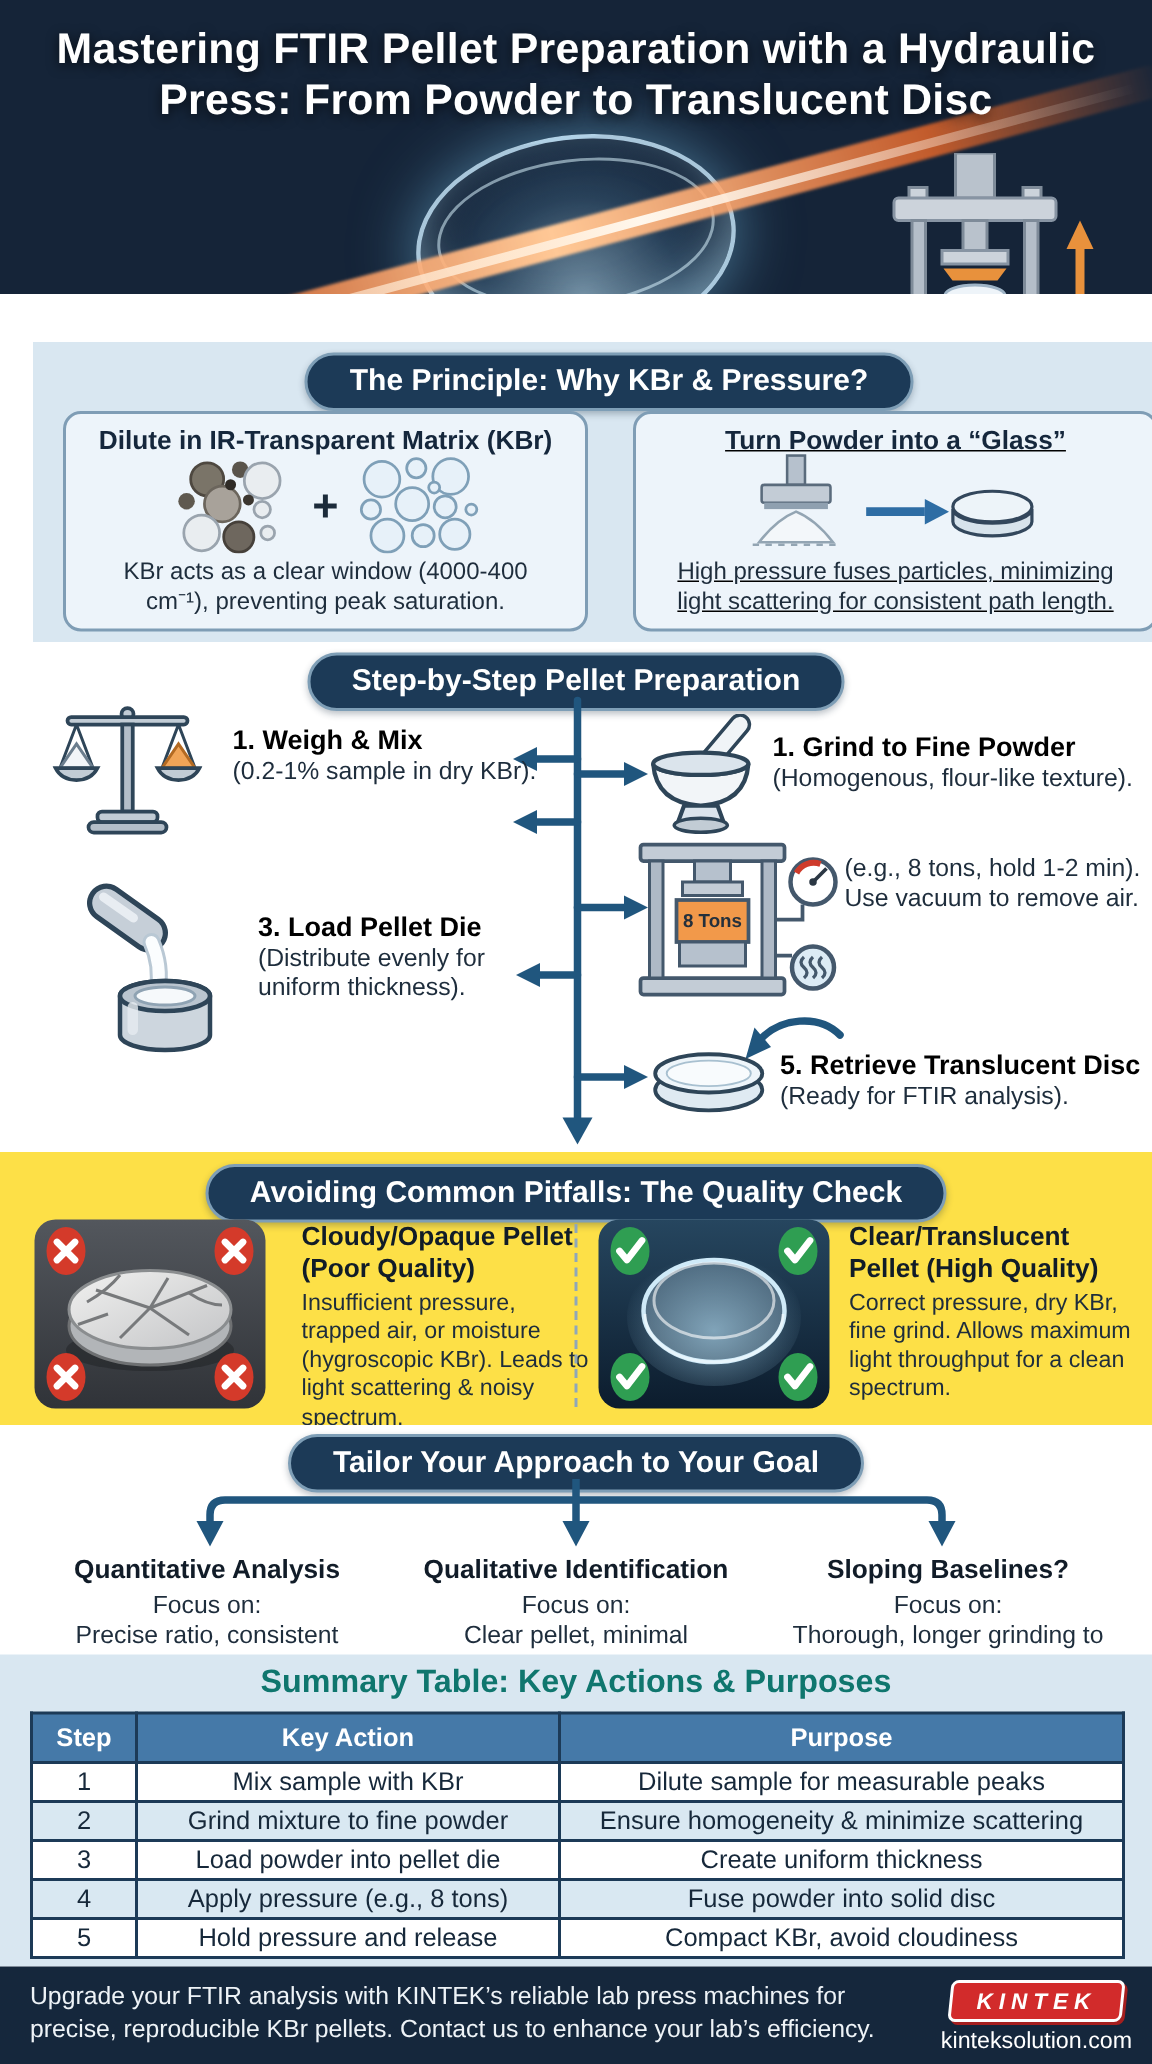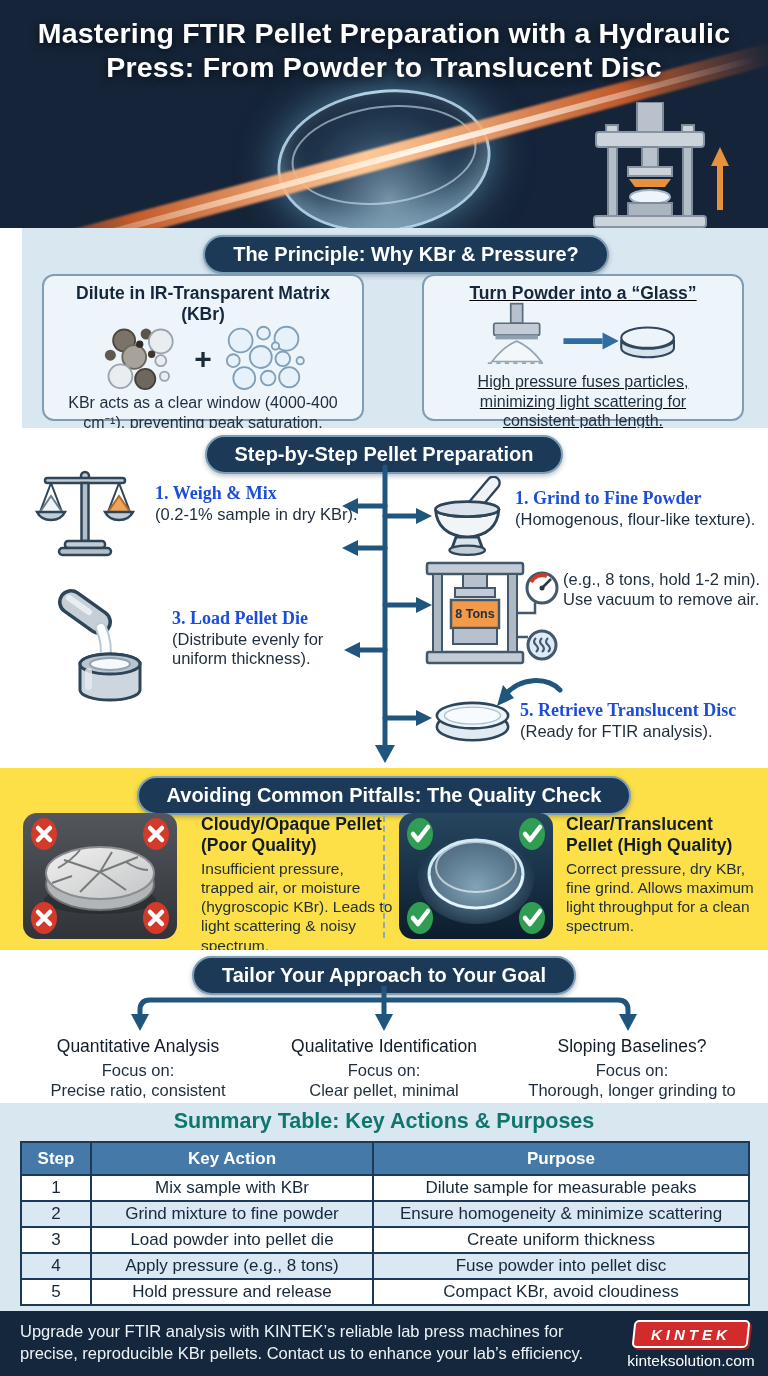--- a/index.html
+++ b/index.html
@@ -1,21 +1,21 @@
 <!DOCTYPE html>
 <html><head>
 <meta charset="utf-8">
 <style>
   * { margin:0; padding:0; box-sizing:border-box; }
   html,body { background:#222; }
   body { font-family:"Liberation Sans", sans-serif; }
   #page { position:relative; width:768px; height:1376px; margin:0 auto; overflow:hidden; background:#fff; }
 
   .sec { position:absolute; left:0; width:768px; overflow:hidden; }
-  .sec-header  { top:0;    height:228px; background:radial-gradient(ellipse at 50% 65%, #1e3document 0%, #152438 100%); background:#152438; }
+  .sec-header  { top:0;    height:196px; background:radial-gradient(ellipse at 50% 65%, #1e3document 0%, #152438 100%); background:#152438; }
   .sec-principle { top:228px; height:200px; background:#D9E7F1;margin-left:22px; }
   .sec-steps   { top:428px; height:340px; background:#ffffff; }
   .sec-pitfalls{ top:768px; height:182px; background:#fde047; }
   .sec-tailor  { top:950px; height:153px; background:#ffffff; }
   .sec-summary { top:1103px; height:208px; background:#D9E7F1; }
   .sec-footer  { top:1311px; height:65px; background:#15273C; }
 
   .pill-row { position:absolute; left:0; right:0; display:flex; justify-content:center; }
   .pill { background:#1C3A57; color:#fff; font-weight:bold; font-size:20px;
           border:2px solid #7E9EB6; border-radius:24px; padding:6px 28px;
@@ -36,43 +36,43 @@
   .beam { position:absolute; left:-20px; top:146px; width:810px; height:22px; border-radius:11px;
           transform:rotate(-15deg);
           background:linear-gradient(90deg, rgba(250,90,30,0) 0%, rgba(252,110,40,.75) 18%, #ffc896 48%, rgba(252,110,40,.75) 80%, rgba(250,90,30,0) 100%);
           filter:blur(1px); }
   .beam-core { position:absolute; left:10px; top:154px; width:760px; height:6px; border-radius:3px;
           transform:rotate(-15deg);
           background:linear-gradient(90deg, rgba(255,200,150,0) 0%, #ffe9d2 45%, #fff7ec 55%, rgba(255,200,150,0) 100%); }
   .hdr-press { position:absolute; left:582px; top:102px; width:150px; height:126px; }
 
   
-  .pbox { position:absolute; top:46px; width:322px; height:147px; background:#EDF4FA;
+  .pbox { position:absolute; top:46px; width:350px; height:147px; background:#EDF4FA;
           border:2px solid #7F9DB5; border-radius:12px; text-align:center; padding:7px 20px; }
   .pbox-title { font-size:17.5px; font-weight:bold; color:#15273C; }
   .pbox-icons { height:68px; display:flex; align-items:center; justify-content:center; gap:6px; }
   .plus { font-size:30px; font-weight:bold; color:#1c2b3a; line-height:1; }
   .pbox-caption { font-size:16px; color:#1e2d3c; line-height:1.22; }
 
   
   .step { position:absolute; }
-  .step-title { font-size:18px; font-weight:bold; color:#1d4ed8; line-height:1.2;font-family:Liberation Serif, serif; }
+  .step-title { font-size:18px; font-weight:bold; color:#000000; line-height:1.2; }
   .step-detail { font-size:16.5px; color:#1e2d3c; line-height:1.2; }
   .tons-label { position:absolute; left:26px; top:41px; width:48px; height:25px; line-height:25px;
                 text-align:center; font-size:12.5px; font-weight:bold; color:#24303c; }
 
   
   .pit-text { position:absolute; width:196px; }
   .pit-title { font-size:17.5px; font-weight:bold; color:#111c28; line-height:1.18; }
   .pit-body { font-size:15.5px; color:#1e2d3c; line-height:1.23; margin-top:4px; }
   .pit-divider { position:absolute; left:383px; top:48px; height:122px; border-left:2px dashed #8FA7BA; }
 
   
   .branch { position:absolute; top:86px; width:240px; text-align:center; }
-  .branch-title { font-size:17.5px; font-weight:normal; color:#111c28; }
+  .branch-title { font-size:17.5px; font-weight:bold; color:#111c28; }
   .branch-focus { font-size:16.5px; color:#1e2d3c; line-height:1.23; margin-top:3px; }
 
   
   .summary-title { position:absolute; top:6px; left:0; right:0; text-align:center;
                    font-size:21.5px; font-weight:bold; color:#0f766e; }
   table.summary { position:absolute; left:20px; top:38px; width:728px; border-collapse:collapse; table-layout:fixed; }
   .summary th, .summary td { border:2px solid #1C3A57; text-align:center; font-size:17px; padding:1px 4px; }
   .summary th { background:#4579A8; color:#fff; height:33px; }
   .summary td { background:#fff; color:#16283a; height:26px; }
   .summary tbody tr:nth-child(even) td { background:#D9E8F2; }
@@ -459,21 +459,21 @@
           <td>Ensure homogeneity &amp; minimize scattering</td>
         </tr>
         <tr>
           <td>3</td>
           <td>Load powder into pellet die</td>
           <td>Create uniform thickness</td>
         </tr>
         <tr>
           <td>4</td>
           <td>Apply pressure (e.g., 8 tons)</td>
-          <td>Fuse powder into pellet disc</td>
+          <td>Fuse powder into solid disc</td>
         </tr>
         <tr>
           <td>5</td>
           <td>Hold pressure and release</td>
           <td>Compact KBr, avoid cloudiness</td>
         </tr>
       </tbody>
     </table>
   </div>
 

